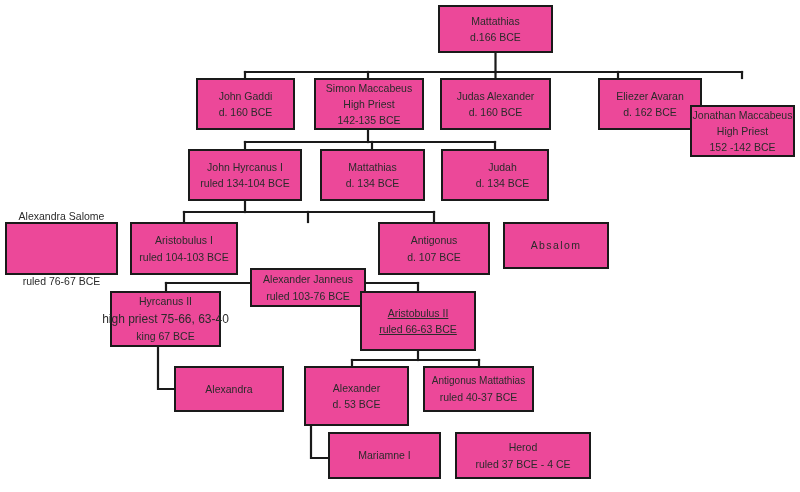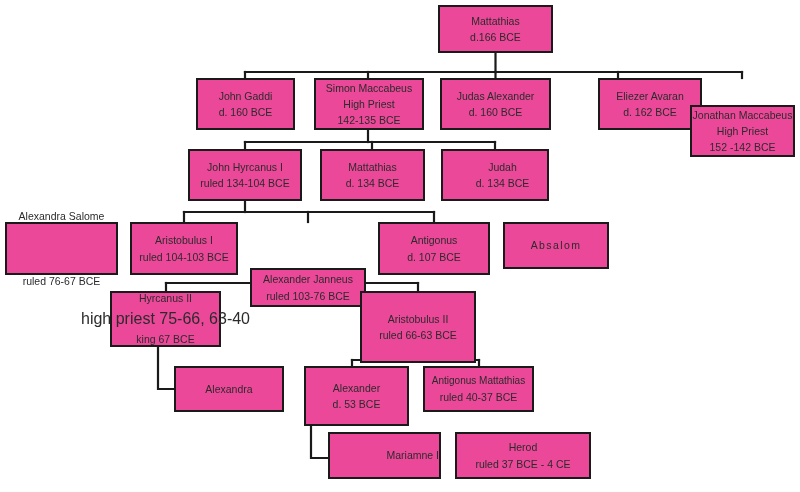--- a/index.html
+++ b/index.html
@@ -164,44 +164,44 @@
     <span class="line">Antigonus</span>
     <span class="line">d. 107 BCE</span>
   </div>
 
   <div class="node spaced" style="left:503px;top:222px;width:106px;height:47px;">
     <span class="line">Absalom</span>
   </div>
 
   <div class="node overflow" style="left:110px;top:291px;width:111px;height:56px;">
     <span class="line">Hyrcanus II</span>
-    <span class="line" style="font-size:16px;">high priest  75-66, 63-40</span>
+    <span class="line" style="font-size:12px;">high priest  75-66, 63-40</span>
     <span class="line">king 67 BCE</span>
   </div>
 
-  <div class="node" style="left:360px;top:291px;width:116px;height:72px;">
+  <div class="node" style="left:360px;top:291px;width:116px;height:60px;text-decoration:underline;">
     <span class="line">Aristobulus II</span>
     <span class="line">ruled 66-63 BCE</span>
   </div>
 
   <div class="node" style="left:174px;top:366px;width:110px;height:46px;">
     <span class="line">Alexandra</span>
   </div>
 
   <div class="node" style="left:304px;top:366px;width:105px;height:60px;">
     <span class="line">Alexander</span>
     <span class="line">d. 53 BCE</span>
   </div>
 
   <div class="node" style="left:423px;top:366px;width:111px;height:46px;">
     <span class="line" style="font-size:10px;">Antigonus  Mattathias</span>
     <span class="line">ruled 40-37 BCE</span>
   </div>
 
-  <div class="node" style="left:328px;top:432px;width:113px;height:47px;align-items:flex-end;">
+  <div class="node" style="left:328px;top:432px;width:113px;height:47px;">
     <span class="line">Mariamne I</span>
   </div>
 
   <div class="node" style="left:455px;top:432px;width:136px;height:47px;">
     <span class="line">Herod</span>
     <span class="line">ruled 37 BCE - 4 CE</span>
   </div>
 
 </div>
 

